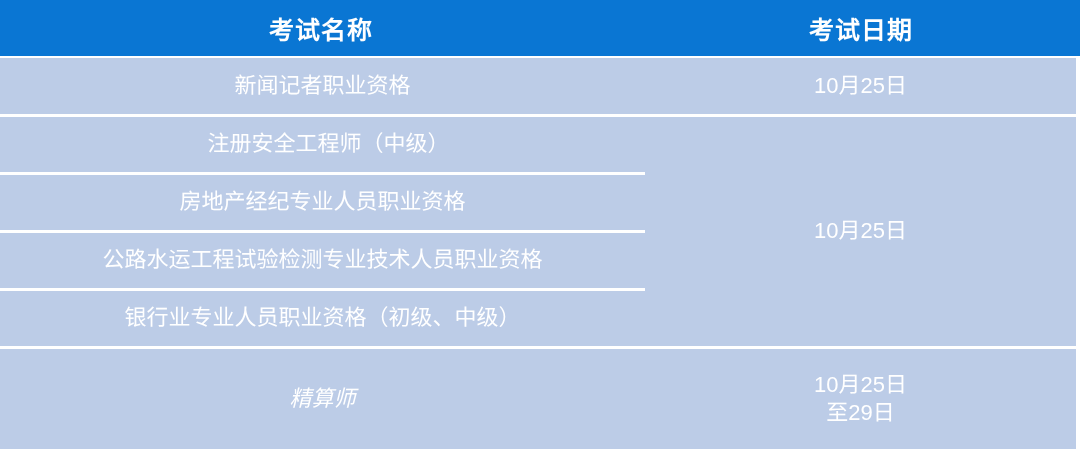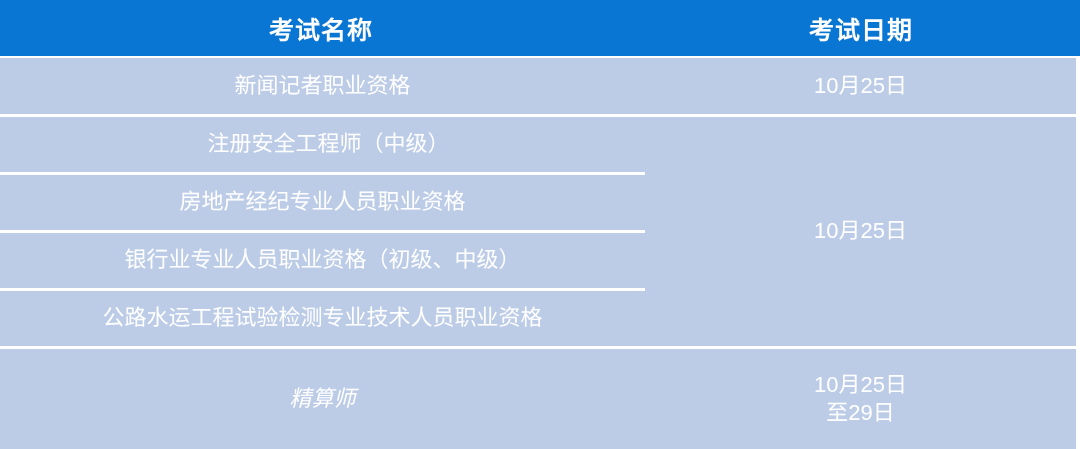--- a/index.html
+++ b/index.html
@@ -116,22 +116,22 @@
     <div class="hcell name">考试名称</div>
     <div class="hcell date">考试日期</div>
   </div>
 
   <div class="table-body">
 
     <div class="col-name">
       <div class="cell r1">新闻记者职业资格</div>
       <div class="cell r2">注册安全工程师（中级）</div>
       <div class="cell r3">房地产经纪专业人员职业资格</div>
+      <div class="cell r4">公路水运工程试验检测专业技术人员职业资格</div>
       <div class="cell r5">银行业专业人员职业资格（初级、中级）</div>
-      <div class="cell r4">公路水运工程试验检测专业技术人员职业资格</div>
       <div class="cell r6">精算师</div>
     </div>
 
     <div class="col-date">
 
       <div class="cell d1">
         <span class="multiline">
           <span>10月25日</span>
         </span>
       </div>

